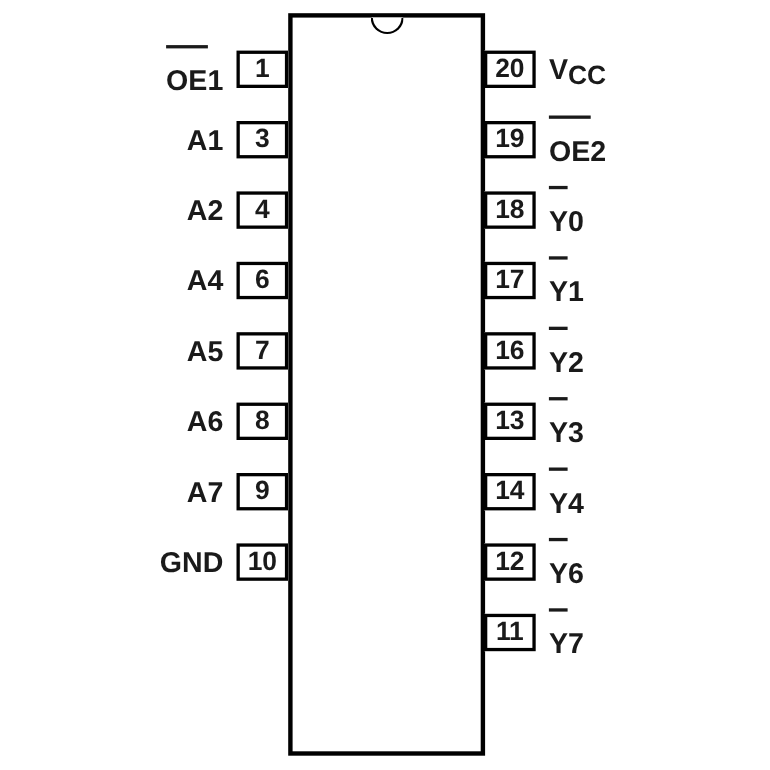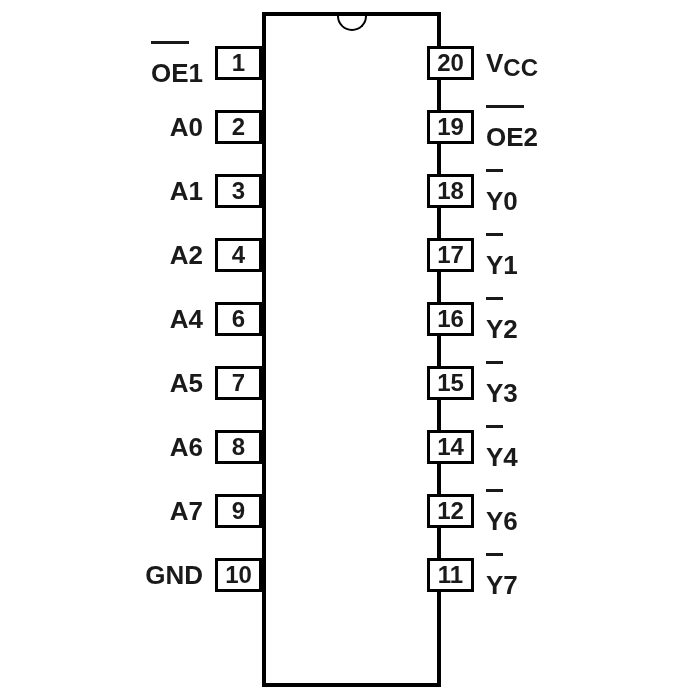--- a/index.html
+++ b/index.html
@@ -38,21 +38,21 @@
     border-radius: 0 0 16px 16px;
     background: #ffffff;
   }
   .col {
     position: absolute;
     top: 31px;
     display: flex;
     flex-direction: column;
   }
   .col-left  { left: 0;     width: 262px; }
-  .col-right { left: 427px; width: 259px; }
+  .col-right { left: 440px; width: 259px; }
   .pin-row {
     height: 64px;
     display: flex;
     align-items: center;
     gap: 12px;
   }
   .col-left .pin-row  { justify-content: flex-end; }
   .col-right .pin-row { justify-content: flex-start; }
   .pin-box {
     width: 41px;
@@ -97,26 +97,20 @@
     <div class="notch"></div>
   </div>
   <div class="col col-left" id="col-left">
       <div class="pin-row">
         <span class="pin-label"><span class="ov">OE</span><span>1</span></span>
         <div class="pin-box">
           <span class="pin-number">1</span>
         </div>
       </div>
       <div class="pin-row">
-        <span class="pin-label"><span>A0</span></span>
-        <div class="pin-box">
-          <span class="pin-number">2</span>
-        </div>
-      </div>
-      <div class="pin-row">
         <span class="pin-label"><span>A1</span></span>
         <div class="pin-box">
           <span class="pin-number">3</span>
         </div>
       </div>
       <div class="pin-row">
         <span class="pin-label"><span>A2</span></span>
         <div class="pin-box">
           <span class="pin-number">4</span>
         </div>
@@ -178,21 +172,21 @@
         <span class="pin-label"><span class="ov">Y</span><span>1</span></span>
       </div>
       <div class="pin-row">
         <div class="pin-box">
           <span class="pin-number">16</span>
         </div>
         <span class="pin-label"><span class="ov">Y</span><span>2</span></span>
       </div>
       <div class="pin-row">
         <div class="pin-box">
-          <span class="pin-number">15</span>
+          <span class="pin-number">13</span>
         </div>
         <span class="pin-label"><span class="ov">Y</span><span>3</span></span>
       </div>
       <div class="pin-row">
         <div class="pin-box">
           <span class="pin-number">14</span>
         </div>
         <span class="pin-label"><span class="ov">Y</span><span>4</span></span>
       </div>
       <div class="pin-row">

